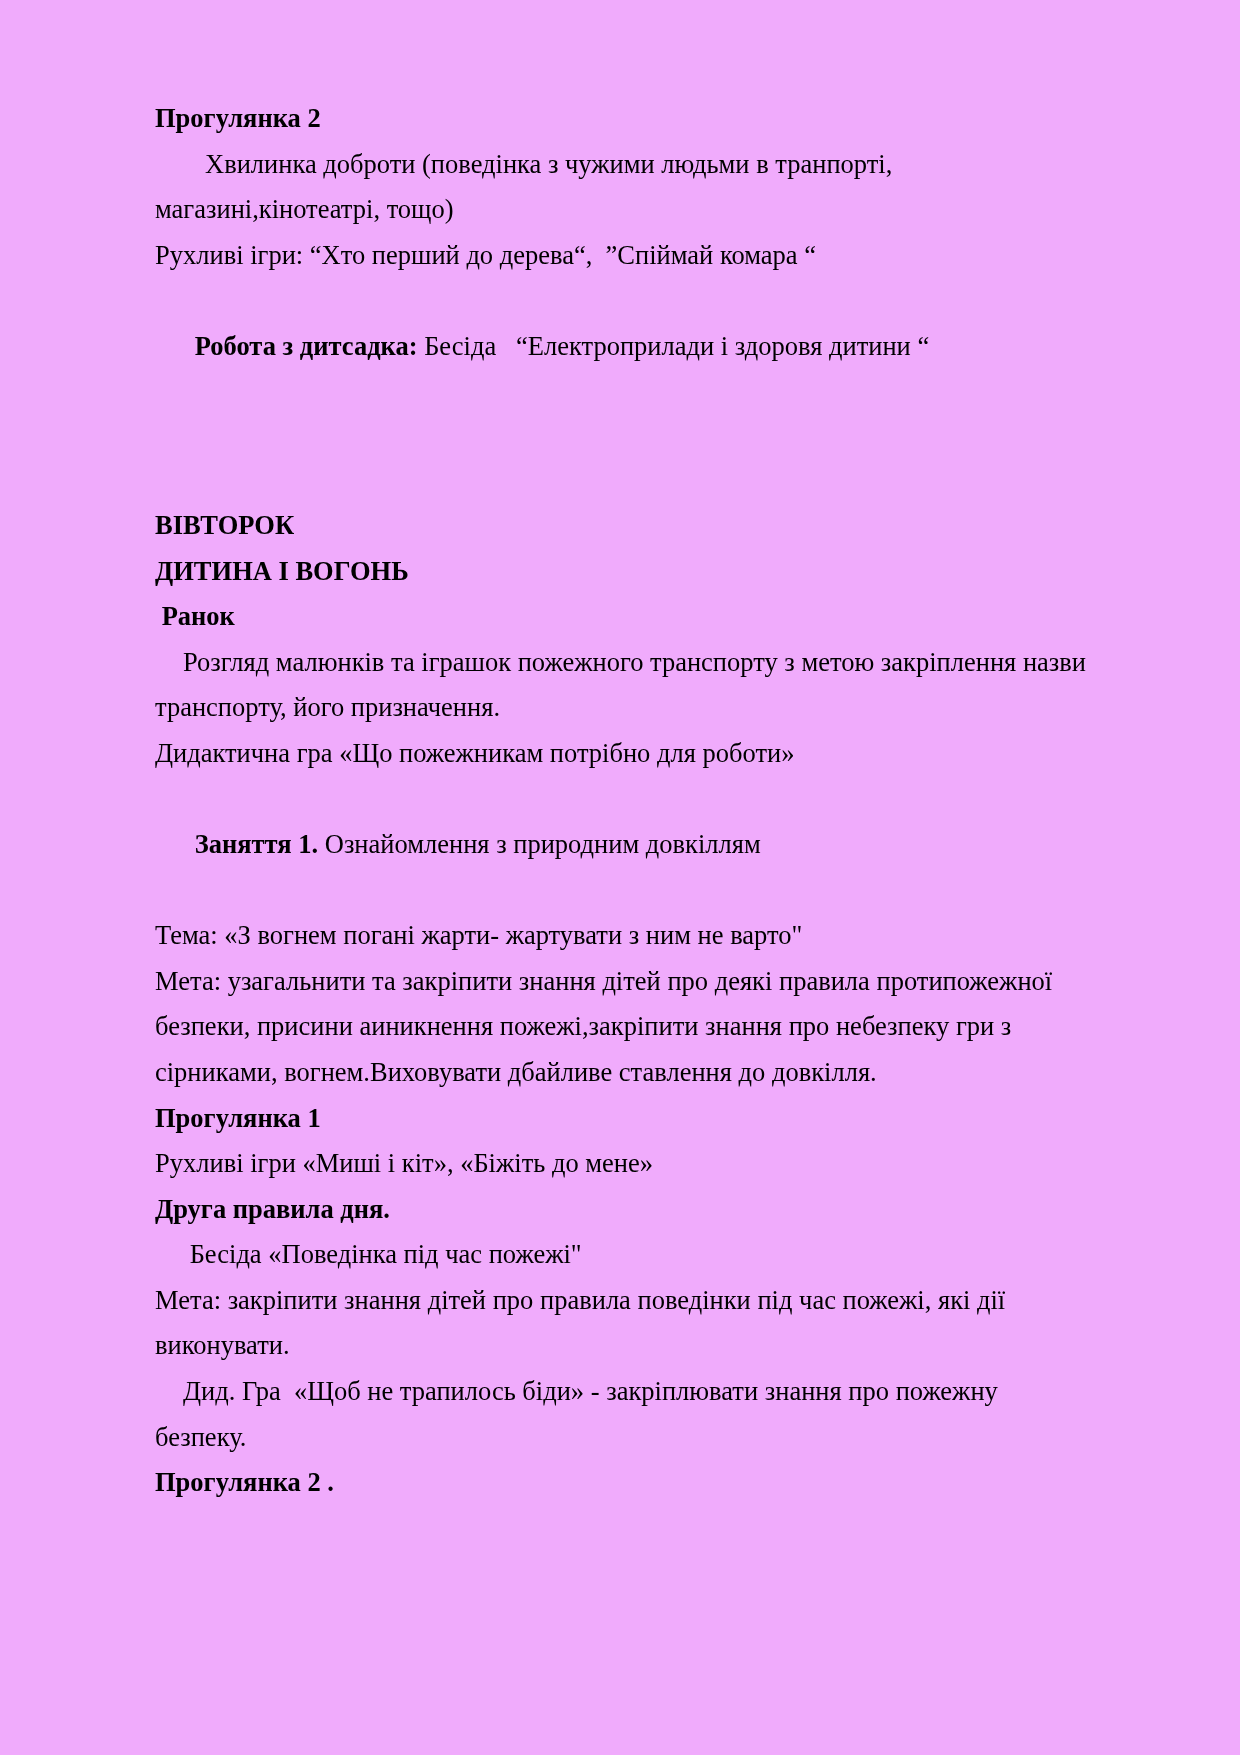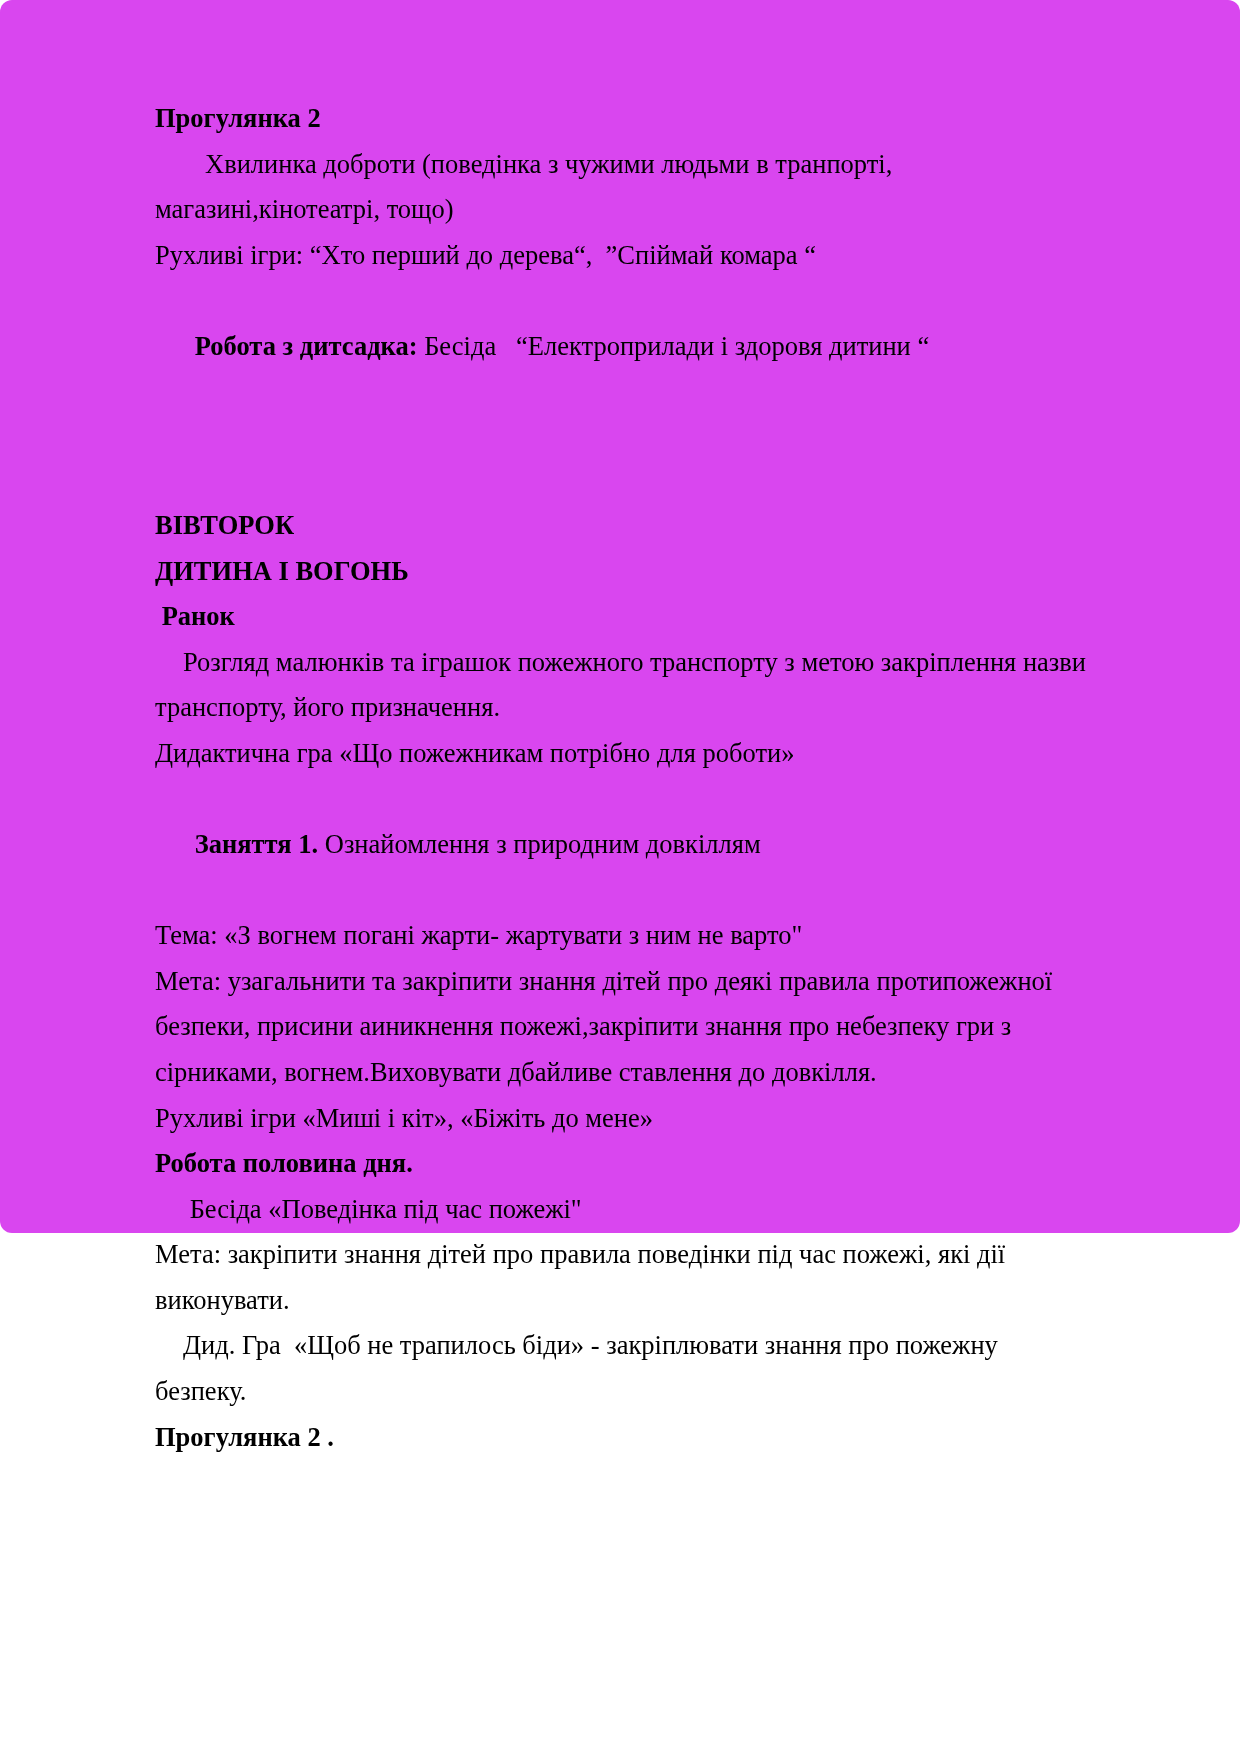--- a/index.html
+++ b/index.html
@@ -12,25 +12,24 @@
     width: 1240px;
     height: 1755px;
     overflow: hidden;
     font-family: "Liberation Serif", "DejaVu Serif", serif;
     color: #000000;
     -webkit-font-smoothing: antialiased;
   }
   .page {
     position: relative;
     width: 1240px;
-    height: 1233px;
+    height: 1755px;
     box-sizing: border-box;
     padding: 96px 150px 96px 155px;
-    background: #d946ef;
-    border-radius: 12px;
+    background: #f0abfc;
   }
   .doc-body {
     font-size: 26.5px;
     line-height: 1.72;
     text-align: left;
   }
   p {
     margin: 0 0 0 0;
     padding: 0;
     text-align: left;
@@ -77,25 +76,26 @@
     <p class="blk">Дидактична гра «Що пожежникам потрібно для роботи»</p>
 
     <p class="blk">
       <span class="run-b">Заняття 1.</span><span class="run-n"> Ознайомлення з природним довкіллям</span>
     </p>
 
     <p class="blk">Тема: «З вогнем погані жарти- жартувати з ним не варто"</p>
 
     <p class="blk">Мета: узагальнити та закріпити знання дітей про деякі правила протипожежної безпеки, присини аиникнення пожежі,закріпити знання про небезпеку гри з сірниками, вогнем.Виховувати дбайливе ставлення до довкілля.</p>
 
+    <p class="blk b">Прогулянка 1</p>
 
 
     <p class="blk">Рухливі ігри «Миші і кіт», «Біжіть до мене»</p>
 
-    <p class="blk b">Робота половина дня.</p>
+    <p class="blk b">Друга правила дня.</p>
 
     <p class="blk ind-md"> Бесіда «Поведінка під час пожежі"</p>
 
     <p class="blk">Мета: закріпити знання дітей про правила поведінки під час пожежі, які дії виконувати.</p>
 
     <p class="blk ind-md">Дид. Гра  «Щоб не трапилось біди» - закріплювати знання про пожежну безпеку.</p>
 
     <p class="blk b">Прогулянка 2 .</p>
 
   </div>

